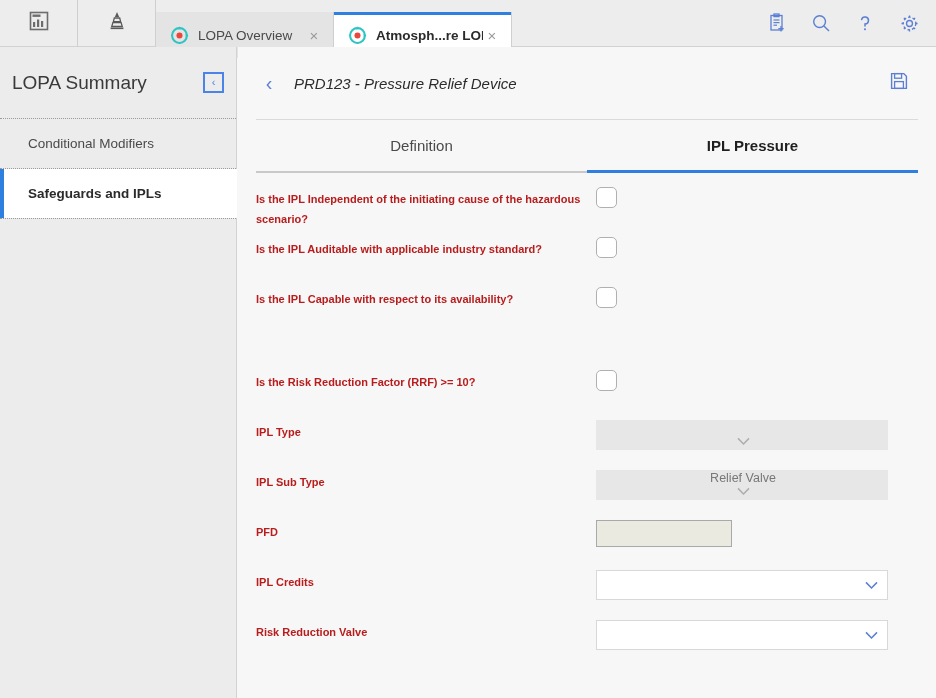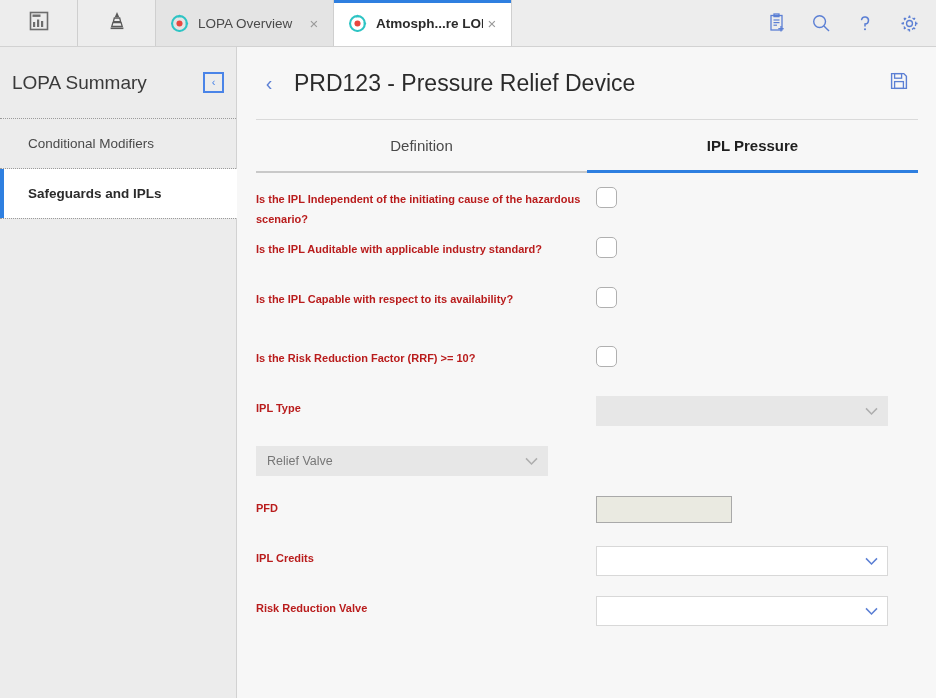--- a/index.html
+++ b/index.html
@@ -18,21 +18,21 @@
     background: #ededed;
     border-bottom: 1px solid #d2d2d2;
     display: flex; align-items: stretch;
   }
   .tb-icon-btn {
     width: 78px; height: 46px;
     display: flex; align-items: center; justify-content: center;
     border-right: 1px solid #cfcfcf;
     background: #ededed;
   }
-  .tabs-zone { display: flex; align-items: stretch; height: 46px; }
+  .tabs-zone { display: flex; align-items: stretch; height: 46px; margin-top: 12px; }
   .browser-tab {
     width: 178px; height: 46px;
     display: flex; align-items: center;
     padding: 0 10px 0 14px;
     border-right: 1px solid #cfcfcf;
     position: relative;
     background: #e4e4e4;
   }
   .browser-tab.active {
     background: #ffffff;
@@ -123,23 +123,24 @@
     padding: 0 24px 0 18px;
     background: #f7f7f7;
   }
   .back-btn {
     width: 26px; height: 26px; flex: 0 0 26px;
     display: flex; align-items: center; justify-content: center;
     color: #5b7fd4; font-size: 20px; line-height: 1;
   }
   .page-title {
     flex: 1 1 auto;
-    font-size: 23px;
+    font-size: 15px;
     color: #2b2b2b;
     margin-left: 12px;
+    font-style: italic;
   }
   .save-btn {
     width: 26px; height: 26px; flex: 0 0 26px;
     display: flex; align-items: center; justify-content: center;
     color: #5b7fd4;
   }
   .header-rule {
     margin: 0 18px;
     border-top: 1px solid #dadada;
   }
@@ -197,20 +198,21 @@
     display: flex; align-items: center;
     padding: 0 8px 0 10px;
     font-size: 12.5px;
     color: #555555;
     position: relative;
   }
   .sel.disabled {
     background: #e7e7e7;
     border: 1px solid #e7e7e7;
     color: #777777;
+    flex-direction: column;
   }
   .sel-val { flex: 1 1 auto; white-space: nowrap; overflow: hidden; }
   .chev { width: 16px; flex: 0 0 16px; display: flex; align-items: center; justify-content: center; color: #5b7fd4; }
   .sel.disabled .chev { color: #aeaeae; }
 
   .txtin {
     width: 136px; height: 27px;
     border: 1px solid #a9a9a9;
     background: #eaeae1;
   }
@@ -387,21 +389,21 @@
     </div>
 
 
     <div class="frow q" style="min-height:50px">
       <div class="flabel">Is the IPL Capable with respect to its availability?</div>
       <div class="fctl">
         <div class="chk"></div>
       </div>
     </div>
 
-    <div class="frow q" style="min-height:50px;margin-top:9px">
+    <div class="frow q" style="min-height:50px;margin-top:33px">
       <div class="flabel">Is the Risk Reduction Factor (RRF) &gt;= 10?</div>
       <div class="fctl">
         <div class="chk"></div>
       </div>
     </div>
 
     <div class="frow" style="min-height:50px">
       <div class="flabel">IPL Type</div>
       <div class="fctl">
         <div class="sel disabled">
@@ -409,20 +411,21 @@
           <span class="chev">
             <svg width="13" height="9" viewBox="0 0 13 9">
                 <path d="M1 1.4 L6.5 7 L12 1.4" fill="none" stroke="currentColor" stroke-width="1.5"></path>
               </svg>
           </span>
         </div>
       </div>
     </div>
 
     <div class="frow" style="min-height:50px">
+      <div class="flabel">IPL Sub Type</div>
       <div class="fctl">
         <div class="sel disabled">
           <span class="sel-val">Relief Valve</span>
           <span class="chev">
             <svg width="13" height="9" viewBox="0 0 13 9">
                 <path d="M1 1.4 L6.5 7 L12 1.4" fill="none" stroke="currentColor" stroke-width="1.5"></path>
               </svg>
           </span>
         </div>
       </div>

